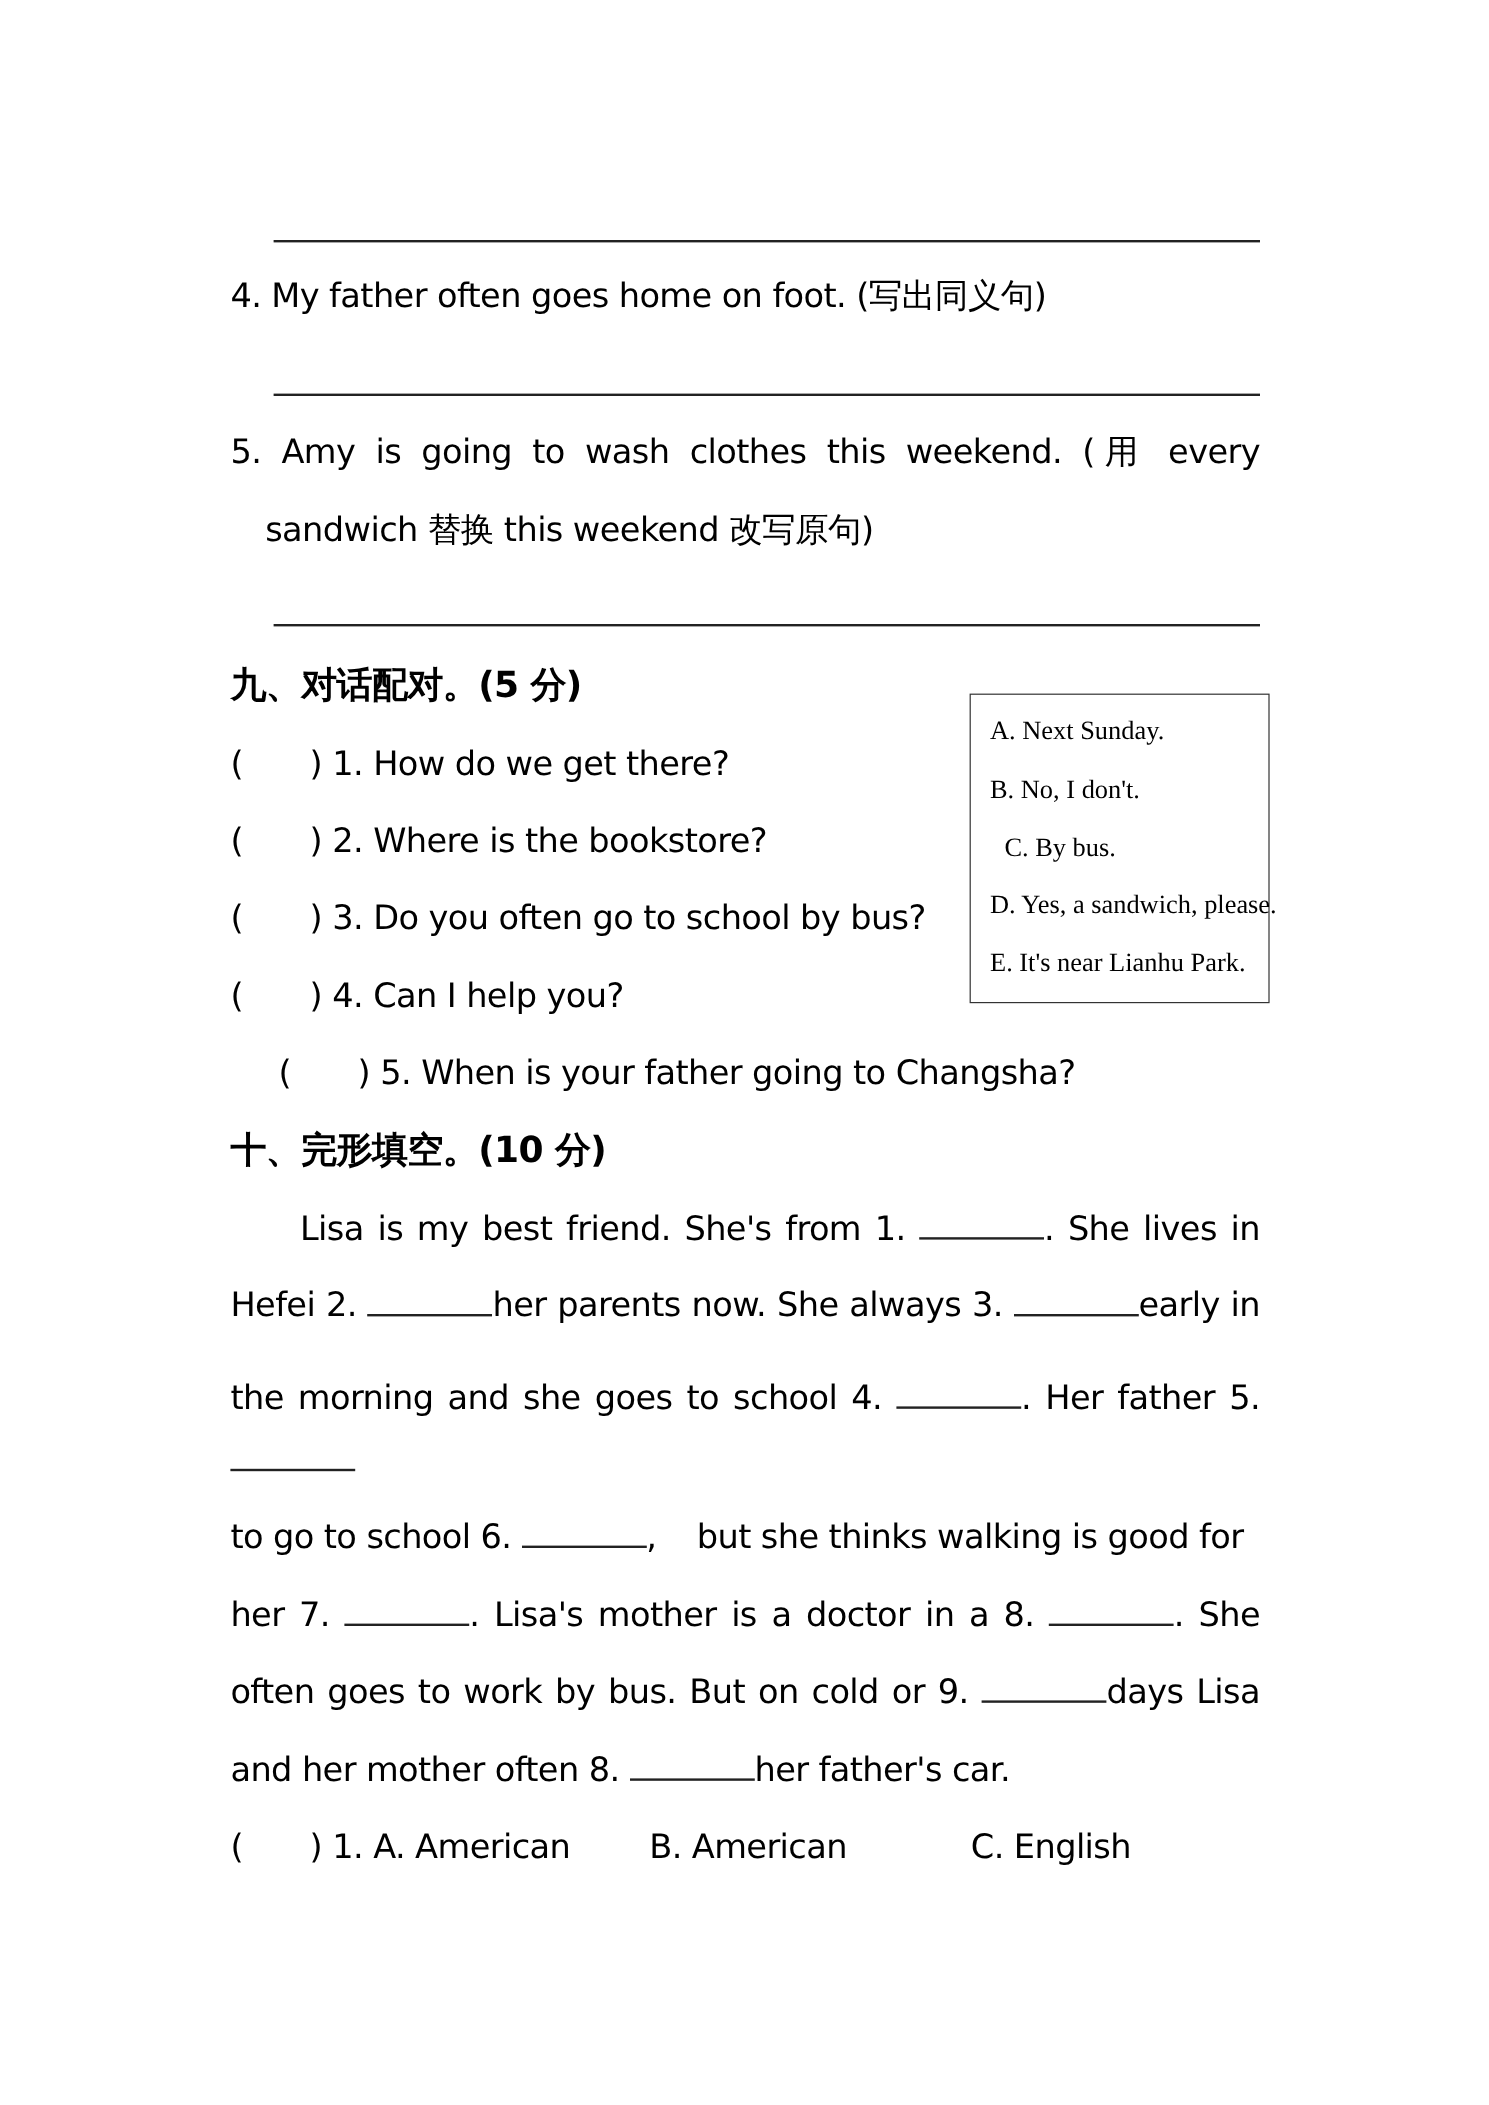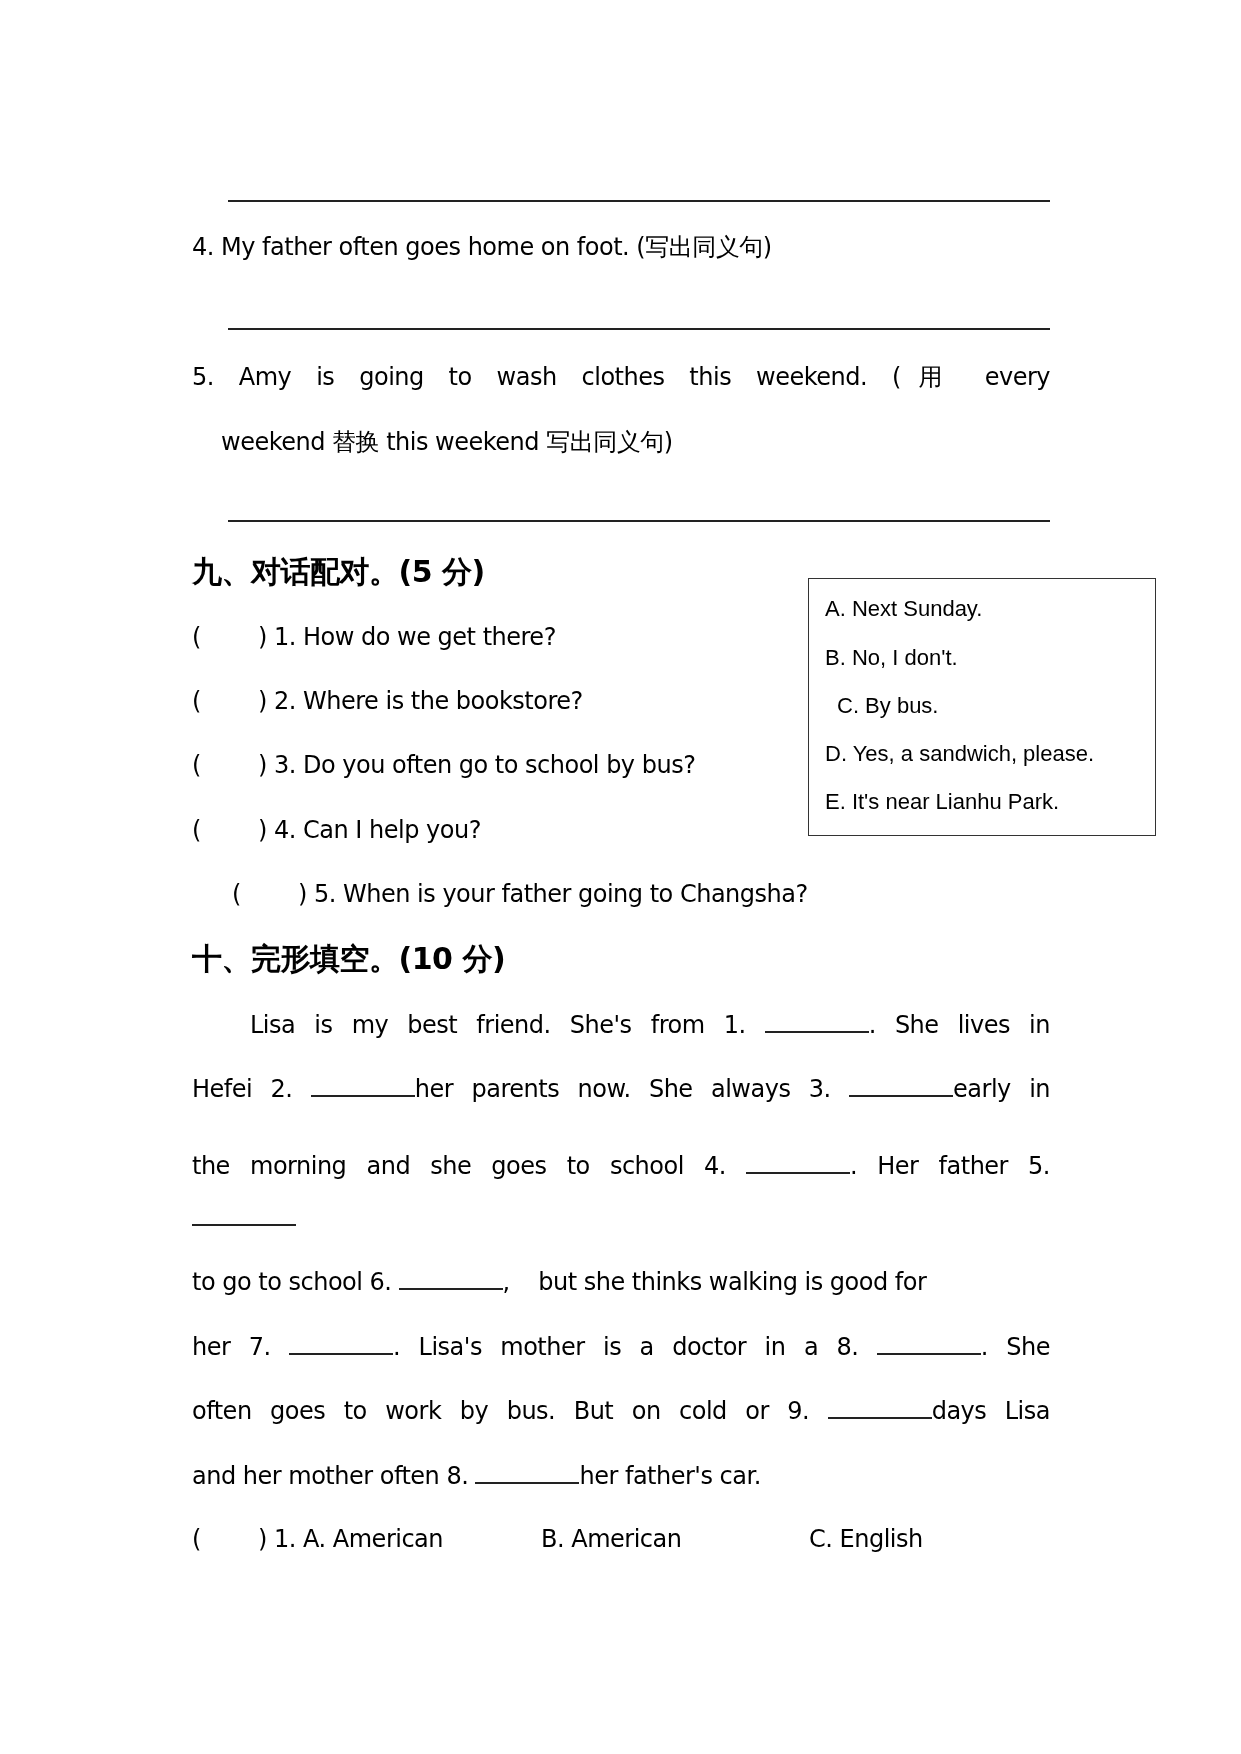--- a/index.html
+++ b/index.html
@@ -3,50 +3,50 @@
   <meta charset="utf-8">
   <style>
     html, body { margin: 0; padding: 0; background: #ffffff; }
     body {
       width: 1241px; height: 1754px; position: relative; overflow: hidden;
       font-family: "DejaVu Sans", "Liberation Sans", sans-serif;
       color: #000000;
     }
     .line {
       position: absolute; left: 192px; width: 858px;
-      font-size: 24px; line-height: 34px; white-space: nowrap;
+      font-size: 28px; line-height: 34px; white-space: nowrap;
       letter-spacing: -0.5px;
     }
     .answer-line {
       position: absolute; left: 228px; width: 822px; height: 0;
       border-top: 2px solid #222;
     }
     .justify { text-align: justify; text-align-last: justify; white-space: normal; }
     .heading { font-weight: bold; font-size: 30px; }
     .blank { display: inline-block; width: 104px; border-bottom: 2px solid #222; height: 24px; vertical-align: baseline; }
     .paren { display: inline-block; width: 66px; }
     .options-box {
-      position: absolute; left: 808px; top: 578px; width: 348px; height: 258px;
+      position: absolute; left: 808px; top: 578px; width: 250px; height: 258px;
       border: 1.5px solid #333; box-sizing: border-box;
-      font-family: Liberation Sans, sans-serif;
+      font-family: Liberation Serif, serif;
       font-size: 22px;
     }
     .opt { position: absolute; left: 16px; line-height: 26px; white-space: nowrap; }
     .choice { position: absolute; }
   </style>
 </head>
 <body>
 
 <div class="answer-line" style="top:200px;"></div>
 
 <div class="line" style="top:230px;">4. My father often goes home on foot. (写出同义句)</div>
 <div class="answer-line" style="top:328px;"></div>
 
 <div class="line justify" style="top:360px;">5. Amy is going to wash clothes this weekend. (用 every</div>
-<div class="line" style="top:425px; left:221px;">weekend 替换 this weekend 写出同义句)</div>
+<div class="line" style="top:425px; left:221px;">sandwich 替换 this weekend 改写原句)</div>
 <div class="answer-line" style="top:520px;"></div>
 
 <div class="line heading" style="top:555px;">九、对话配对。(5 分)</div>
 
 <div class="line" style="top:620px;">
   <span class="paren"><span>(</span></span><span>)</span> <span>1. How do we get there?</span>
 </div>
 <div class="line" style="top:684px;">
   <span class="paren"><span>(</span></span><span>)</span> <span>2. Where is the bookstore?</span>
 </div>

